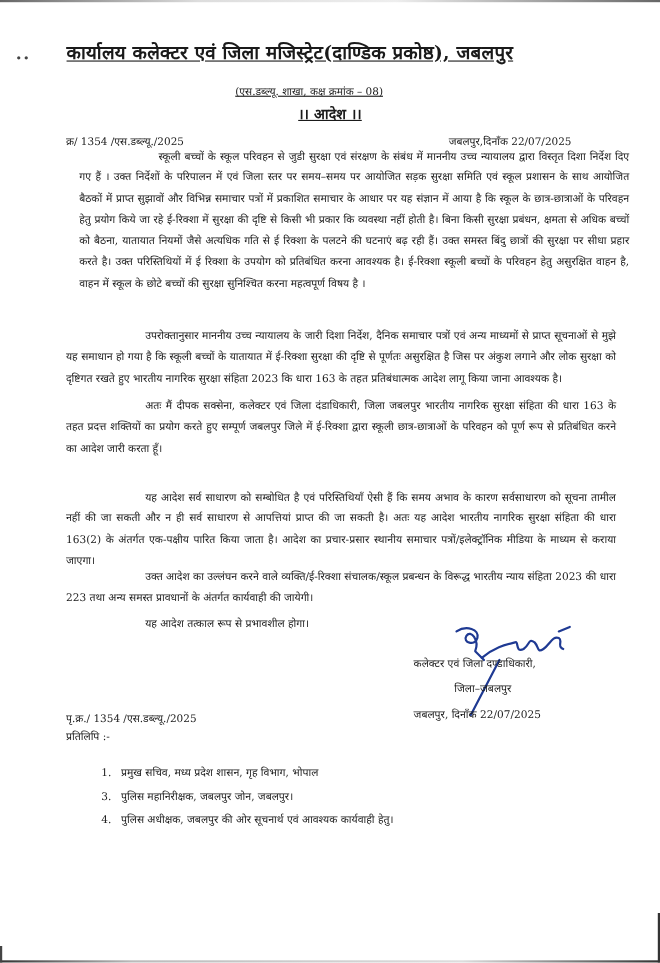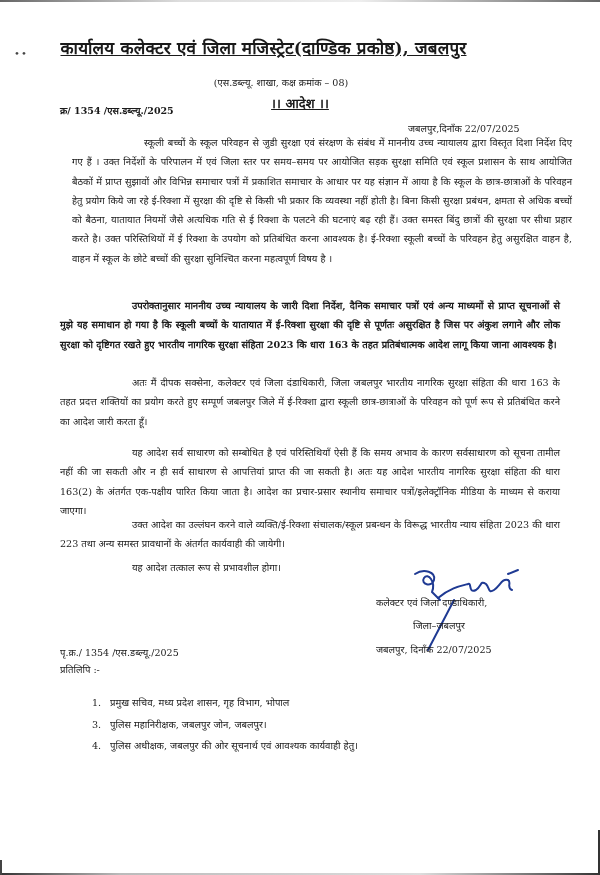--- a/index.html
+++ b/index.html
@@ -7,30 +7,30 @@
     width: 600px; height: 875px; background: #ffffff; position: relative; overflow: hidden;
     font-family: "DejaVu Serif", "Liberation Serif", serif; color: #1a1a1a;
   }
   .edge-top { position: absolute; top: 0; left: 0; right: 0; height: 2px; background: linear-gradient(90deg,#666,#ddd 30%,#eee 60%,#666); }
   .edge-bottom { position: absolute; bottom: 0; left: 0; right: 0; height: 2px; background: linear-gradient(90deg,#333,#bbb 20%,#ddd 70%,#333); }
   .edge-right { position: absolute; top: 830px; right: 0; width: 2px; height: 45px; background: #333; }
   .edge-left { position: absolute; top: 860px; left: 0; width: 2px; height: 15px; background: #444; }
   .speck { position: absolute; left: 14px; top: 48px; font-size: 10px; color: #444; letter-spacing: 1px; }
 
   .title { position: absolute; top: 36px; left: 0; width: 527px; text-align: center; font-size: 17px; font-weight: bold; text-decoration: underline; letter-spacing: 0.2px; }
-  .subtitle { position: absolute; top: 76px; left: 0; width: 562px; text-align: center; font-size: 9.5px; }
+  .subtitle { position: absolute; top: 76px; left: 0; width: 562px; text-align: center; font-size: 9.5px; text-decoration: underline; }
   .order-head { position: absolute; top: 94px; left: 0; width: 600px; text-align: center; font-size: 13px; font-weight: bold; text-decoration: underline; }
-  .ref-no { position: absolute; top: 104px; left: 60px; font-size: 9.5px; font-weight: bold; }
+  .ref-no { position: absolute; top: 122px; left: 60px; font-size: 9.5px; }
   .ref-date { position: absolute; top: 122px; left: 408px; font-size: 9.5px; }
 
   .body-text { position: absolute; left: 60px; width: 500px; font-size: 9.6px; line-height: 19.3px; text-align: justify; }
   .body-text .indent { display: inline-block; width: 72px; }
   #p1 { top: 133px; margin-left: 12px; }
-  #p2 { top: 296px; font-weight: bold; }
-  #p3 { top: 373px; }
+  #p2 { top: 296px; }
+  #p3 { top: 360px; }
   #p4 { top: 443px; }
   #p5 { top: 515px; }
   #p6 { top: 558px; }
 
   .signature { position: absolute; left: 410px; top: 566px; width: 150px; height: 90px; }
   .sig-title { position: absolute; left: 376px; top: 596px; font-size: 9.6px; }
   .sig-district { position: absolute; left: 413px; top: 619px; font-size: 9.6px; }
   .sig-date { position: absolute; left: 376px; top: 643px; font-size: 9.6px; }
 
   .ref-no-2 { position: absolute; top: 646px; left: 60px; font-size: 9.5px; }

